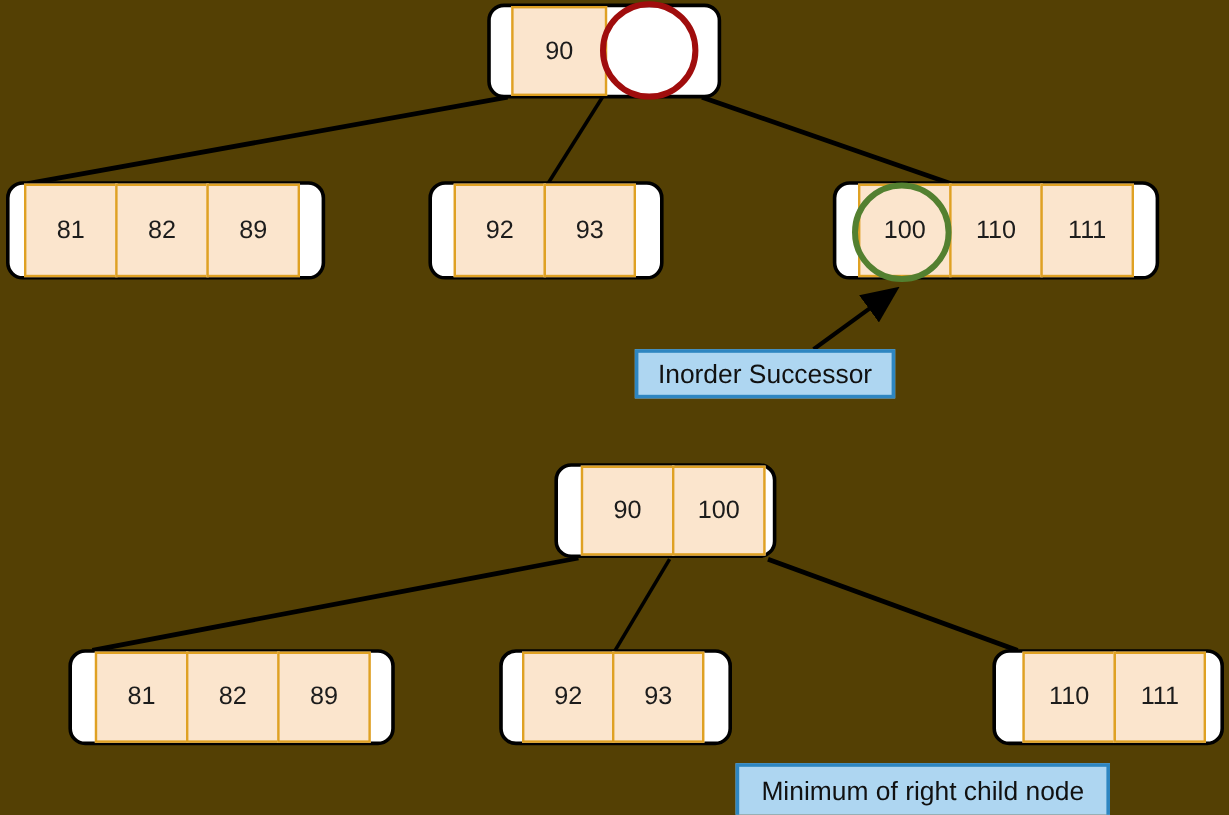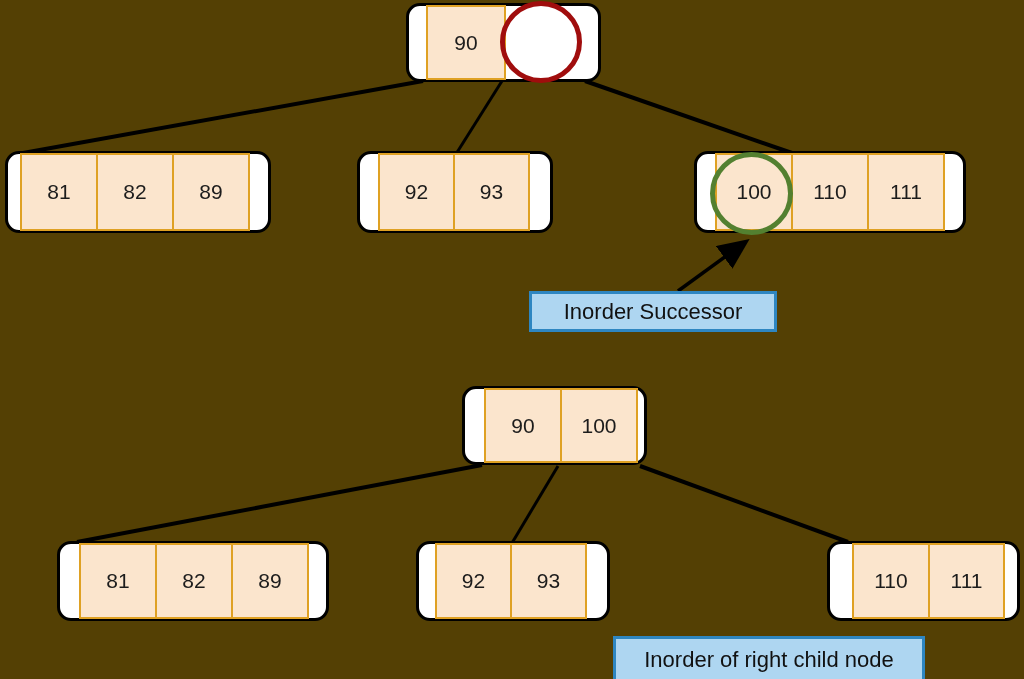--- a/index.html
+++ b/index.html
@@ -129,21 +129,21 @@
     <div class="cells" style="left:18px;">
       <div class="cell" style="width:78px;">100</div>
       <div class="cell" style="width:78px;">110</div>
       <div class="cell" style="width:78px;">111</div>
     </div>
   </div>
 
   <div class="hl-circle hl-red" style="left:500px; top:1px; width:82px; height:82px;"></div>
   <div class="hl-circle hl-green" style="left:710px; top:152px; width:83px; height:83px;"></div>
 
-  <div class="callout" style="left:529px; top:291px; width:248px; height:41px;">
+  <div class="callout" style="left:529px; top:291px; width:217px; height:41px;">
     <span>Inorder Successor</span>
   </div>
 
   <div class="node" style="left:462px; top:386px; width:185px; height:79px;">
     <div class="cells" style="left:19px;">
       <div class="cell" style="width:78px;">90</div>
       <div class="cell" style="width:78px;">100</div>
     </div>
   </div>
 
@@ -163,16 +163,16 @@
   </div>
 
   <div class="node" style="left:827px; top:541px; width:193px; height:80px;">
     <div class="cells" style="left:22px;">
       <div class="cell" style="width:78px;">110</div>
       <div class="cell" style="width:77px;">111</div>
     </div>
   </div>
 
   <div class="callout" style="left:613px; top:636px; width:312px; height:48px;">
-    <span>Inorder of right child node</span>
+    <span>Minimum of right child node</span>
   </div>
 
 </div>
 
 </body></html>

